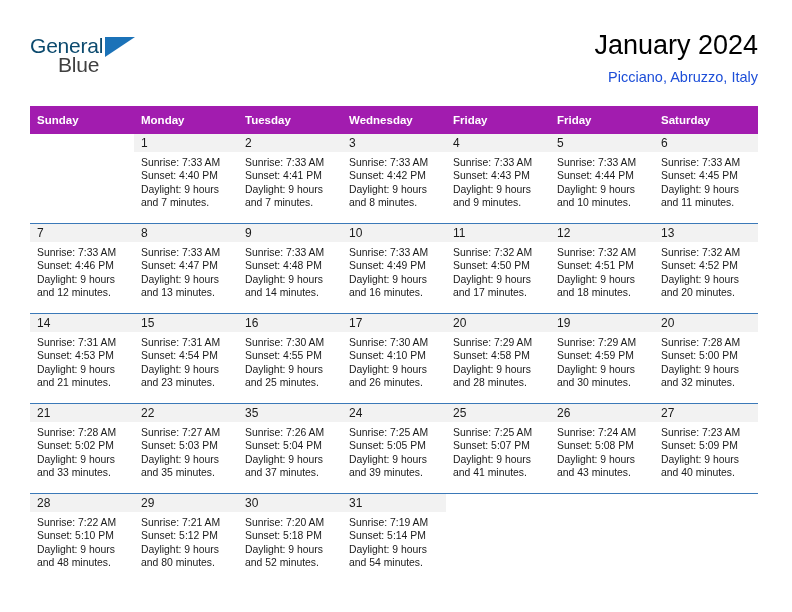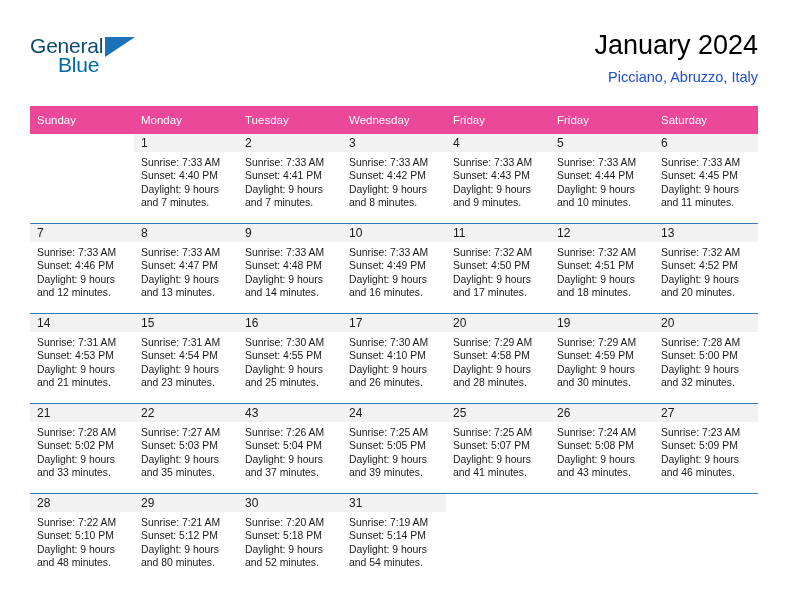--- a/index.html
+++ b/index.html
@@ -45,21 +45,21 @@
     letter-spacing: -0.2px;
     color: #0c4a6e;
     font-family: "Liberation Sans", sans-serif;
   }
   .brand-blue {
     position: absolute;
     left: 28px;
     top: 19px;
     font-size: 21px;
     letter-spacing: -0.2px;
-    color: #0369a1;
+    color: #404040;
     font-family: "Liberation Sans", sans-serif;
   }
   .brand-triangle {
     position: absolute;
     left: 75px;
     top: 3px;
     width: 0;
     height: 0;
     border-left: 30px solid #1b72b8;
     border-bottom: 20px solid transparent;
@@ -88,24 +88,24 @@
   
   .calendar {
     position: absolute;
     left: 30px;
     top: 106px;
     width: 728px;
     border-collapse: collapse;
     table-layout: fixed;
   }
   .calendar th {
-    background: #ec4899;
+    background: #a21caf;
     color: #ffffff;
     font-size: 11.5px;
-    font-weight: normal;
+    font-weight: bold;
     text-align: left;
     padding: 5px 0 5px 7px;
     height: 18px;
     border: none;
   }
   .calendar td {
     vertical-align: top;
     padding: 0;
     border: none;
     width: 104px;
@@ -435,21 +435,21 @@
             <div class="dayinfo">
               <div>Sunrise: 7:27 AM</div>
               <div>Sunset: 5:03 PM</div>
               <div>Daylight: 9 hours</div>
               <div>and 35 minutes.</div>
             </div>
           </div>
         </td>
         <td>
           <div class="daycell">
-            <div class="daynum">43</div>
+            <div class="daynum">35</div>
             <div class="dayinfo">
               <div>Sunrise: 7:26 AM</div>
               <div>Sunset: 5:04 PM</div>
               <div>Daylight: 9 hours</div>
               <div>and 37 minutes.</div>
             </div>
           </div>
         </td>
         <td>
           <div class="daycell">
@@ -484,21 +484,21 @@
             </div>
           </div>
         </td>
         <td>
           <div class="daycell">
             <div class="daynum">27</div>
             <div class="dayinfo">
               <div>Sunrise: 7:23 AM</div>
               <div>Sunset: 5:09 PM</div>
               <div>Daylight: 9 hours</div>
-              <div>and 46 minutes.</div>
+              <div>and 40 minutes.</div>
             </div>
           </div>
         </td>
       </tr>
 
       <tr class="wk-row">
         <td>
           <div class="daycell">
             <div class="daynum">28</div>
             <div class="dayinfo">

